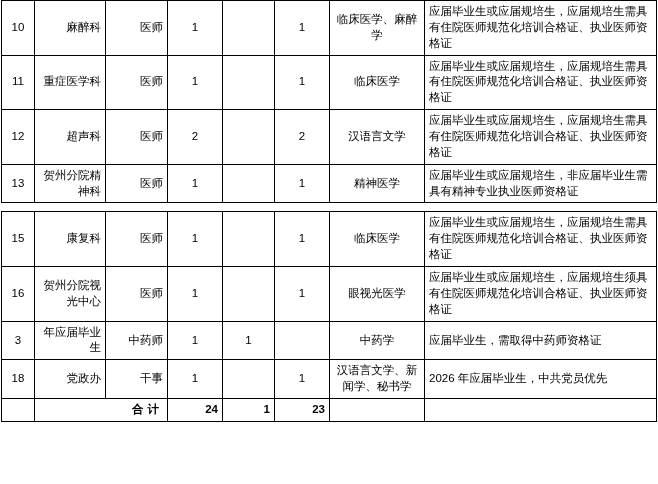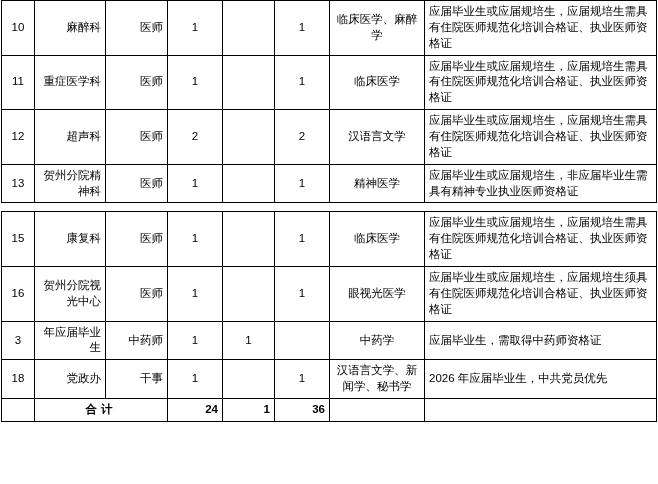--- a/index.html
+++ b/index.html
@@ -43,21 +43,21 @@
   col.c-n3    { width: 55px; }
   col.c-major { width: 95px; }
   col.c-req   { width: 232px; }
   .no-cell { text-align: center; font-size: 11.5px; }
   .dept-cell { text-align: right; padding-left: 6px; }
   .post-cell { text-align: right; }
   .num-cell { text-align: center; }
   .major-cell { text-align: center; padding-left: 5px; }
   .req-cell { text-align: left; padding-left: 5px; }
   .total-row td { text-align: right; font-weight: bold; }
-  .total-row td.total-label { text-align: center; letter-spacing: 4px; }
+  .total-row td.total-label { letter-spacing: 4px; }
   .spacer {
     height: 8px;
     background: #ffffff;
   }
   .blankcell { border: 1px solid #000; }
 </style>
 </head>
 <body>
 
 <div class="sheet">
@@ -169,20 +169,20 @@
         <td class="num-cell"></td>
         <td class="num-cell">1</td>
         <td class="major-cell">汉语言文学、新闻学、秘书学</td>
         <td class="req-cell">2026 年应届毕业生，中共党员优先</td>
       </tr>
       <tr class="total-row">
         <td class="blankcell"></td>
         <td class="total-label" colspan="2">合计</td>
         <td>24</td>
         <td>1</td>
-        <td>36</td>
+        <td>23</td>
         <td></td>
         <td></td>
       </tr>
     </tbody>
   </table>
 
 </div>
 
 </body></html>

